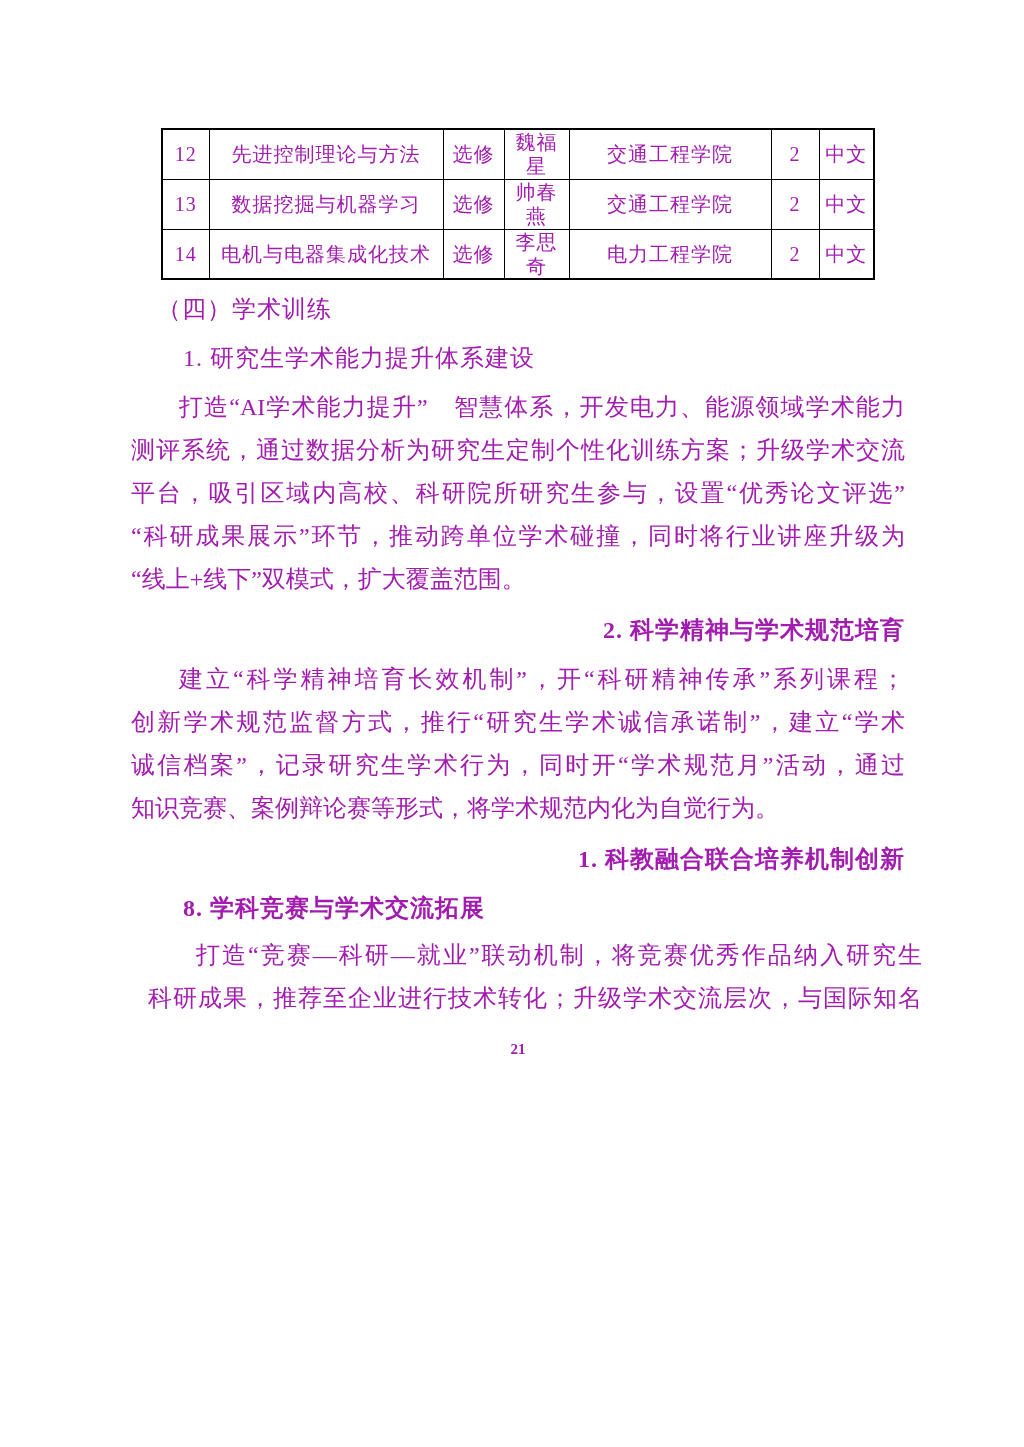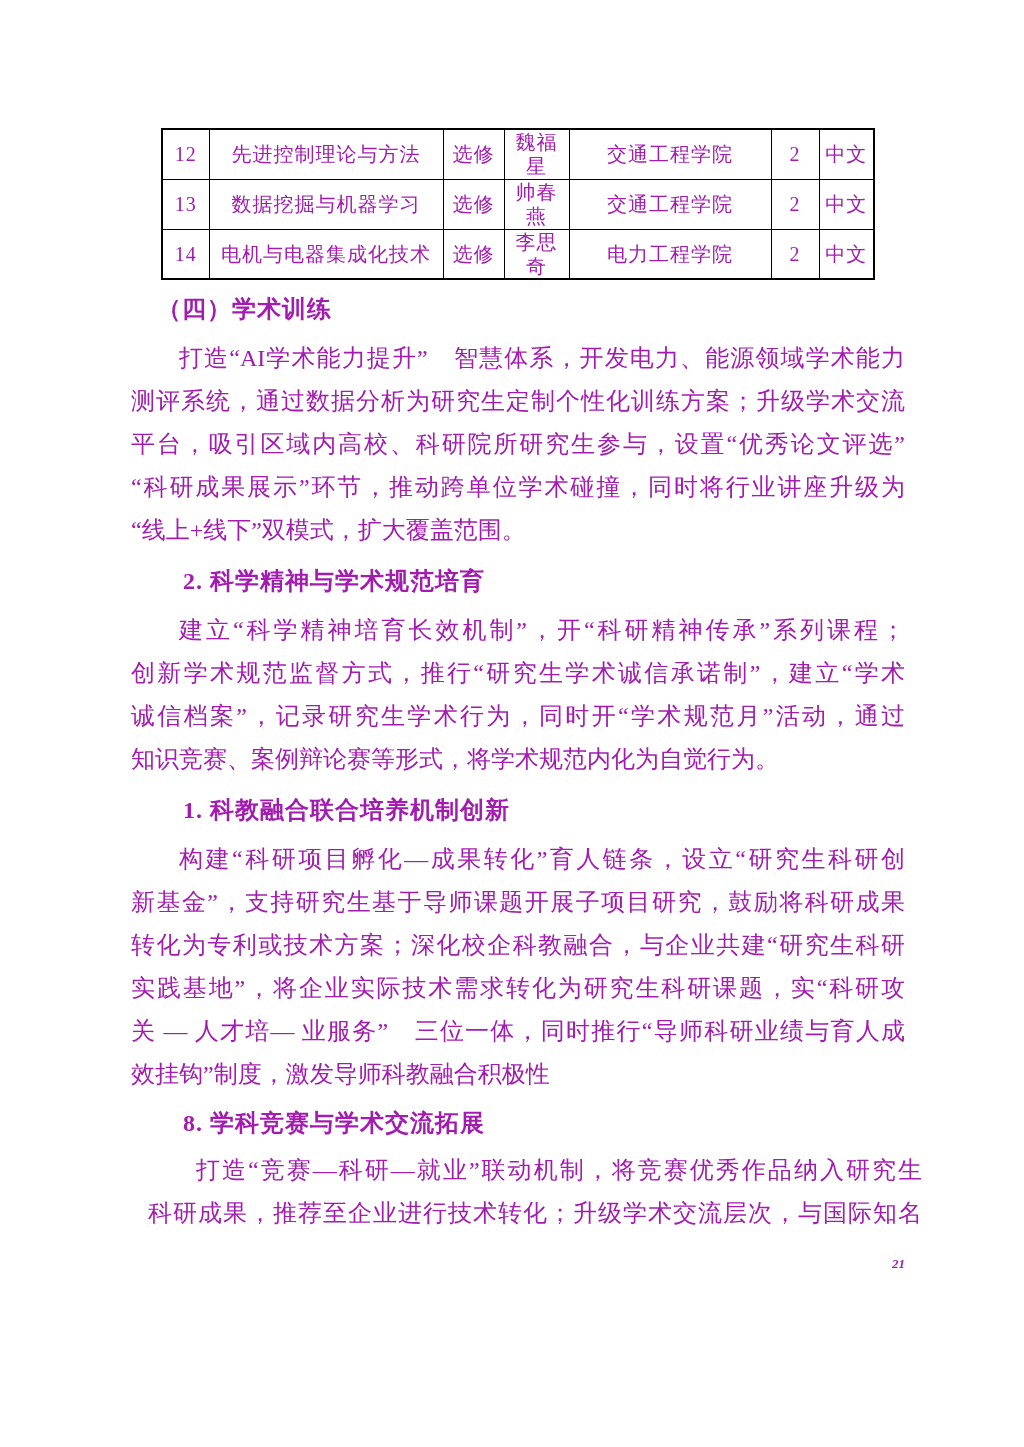--- a/index.html
+++ b/index.html
@@ -29,49 +29,48 @@
   }
   table.course-table td {
     border: 1px solid #000000;
     text-align: center;
     vertical-align: middle;
     height: 50px;
     padding: 0 2px;
     letter-spacing: 1px;
   }
   .h-section {
-    font-weight: bold;
+    font-weight: normal;
     margin-top: 8px;
     padding-left: 26px;
     letter-spacing: 1px;
   }
   .h-sub {
     margin-top: 6px;
     padding-left: 52px;
     letter-spacing: 1px;
   }
   .h-sub.bold { font-weight: bold; }
-  .h-sub2 { margin-top: 8px; }
+  .h-sub2 { margin-top: 8px; text-align: right; }
   .para { margin-top: 6px; font-family: Liberation Serif, serif; }
   .para .line {
     text-align: justify;
     text-align-last: justify;
     text-justify: inter-character;
   }
   .para .line.first { text-indent: 48px; }
   .para .line.lastline { text-align-last: left; }
   .para.shifted { margin-left: 17px; margin-right: -17px; }
   .para4 { margin-top: 4px; }
   .page-number {
     margin-top: 16px;
-    text-align: right;
-    font-size: 13px;
+    text-align: center;
+    font-size: 15px;
     font-weight: bold;
     line-height: 26px;
-    font-style: italic;
   }
 </style>
 </head>
 <body>
 
 <div class="page">
   <div class="content">
 
     <table class="course-table">
       <colgroup>
@@ -109,45 +108,38 @@
           <td>李思奇</td>
           <td>电力工程学院</td>
           <td>2</td>
           <td>中文</td>
         </tr>
       </tbody>
     </table>
 
     <div class="h-section">（四）学术训练</div>
 
+    <div class="h-sub">1. 研究生学术能力提升体系建设</div>
     <div class="para">
       <div class="line first">打造“AI学术能力提升”　智慧体系，开发电力、能源领域学术能力</div>
       <div class="line">测评系统，通过数据分析为研究生定制个性化训练方案；升级学术交流</div>
       <div class="line">平台，吸引区域内高校、科研院所研究生参与，设置“优秀论文评选”</div>
       <div class="line">“科研成果展示”环节，推动跨单位学术碰撞，同时将行业讲座升级为</div>
       <div class="line lastline">“线上+线下”双模式，扩大覆盖范围。</div>
     </div>
 
     <div class="h-sub h-sub2 bold">2. 科学精神与学术规范培育</div>
     <div class="para">
       <div class="line first">建立“科学精神培育长效机制”，开“科研精神传承”系列课程；</div>
       <div class="line">创新学术规范监督方式，推行“研究生学术诚信承诺制”，建立“学术</div>
       <div class="line">诚信档案”，记录研究生学术行为，同时开“学术规范月”活动，通过</div>
       <div class="line lastline">知识竞赛、案例辩论赛等形式，将学术规范内化为自觉行为。</div>
     </div>
 
     <div class="h-sub h-sub2 bold">1. 科教融合联合培养机制创新</div>
-    <div class="para">
-      <div class="line first">构建“科研项目孵化—成果转化”育人链条，设立“研究生科研创</div>
-      <div class="line">新基金”，支持研究生基于导师课题开展子项目研究，鼓励将科研成果</div>
-      <div class="line">转化为专利或技术方案；深化校企科教融合，与企业共建“研究生科研</div>
-      <div class="line">实践基地”，将企业实际技术需求转化为研究生科研课题，实“科研攻</div>
-      <div class="line">关 — 人才培— 业服务”　三位一体，同时推行“导师科研业绩与育人成</div>
-      <div class="line lastline">效挂钩”制度，激发导师科教融合积极性</div>
-    </div>
 
     <div class="h-sub bold">8. 学科竞赛与学术交流拓展</div>
     <div class="para para4 shifted">
       <div class="line first">打造“竞赛—科研—就业”联动机制，将竞赛优秀作品纳入研究生</div>
       <div class="line">科研成果，推荐至企业进行技术转化；升级学术交流层次，与国际知名</div>
     </div>
 
     <div class="page-number">21</div>
 
   </div>

